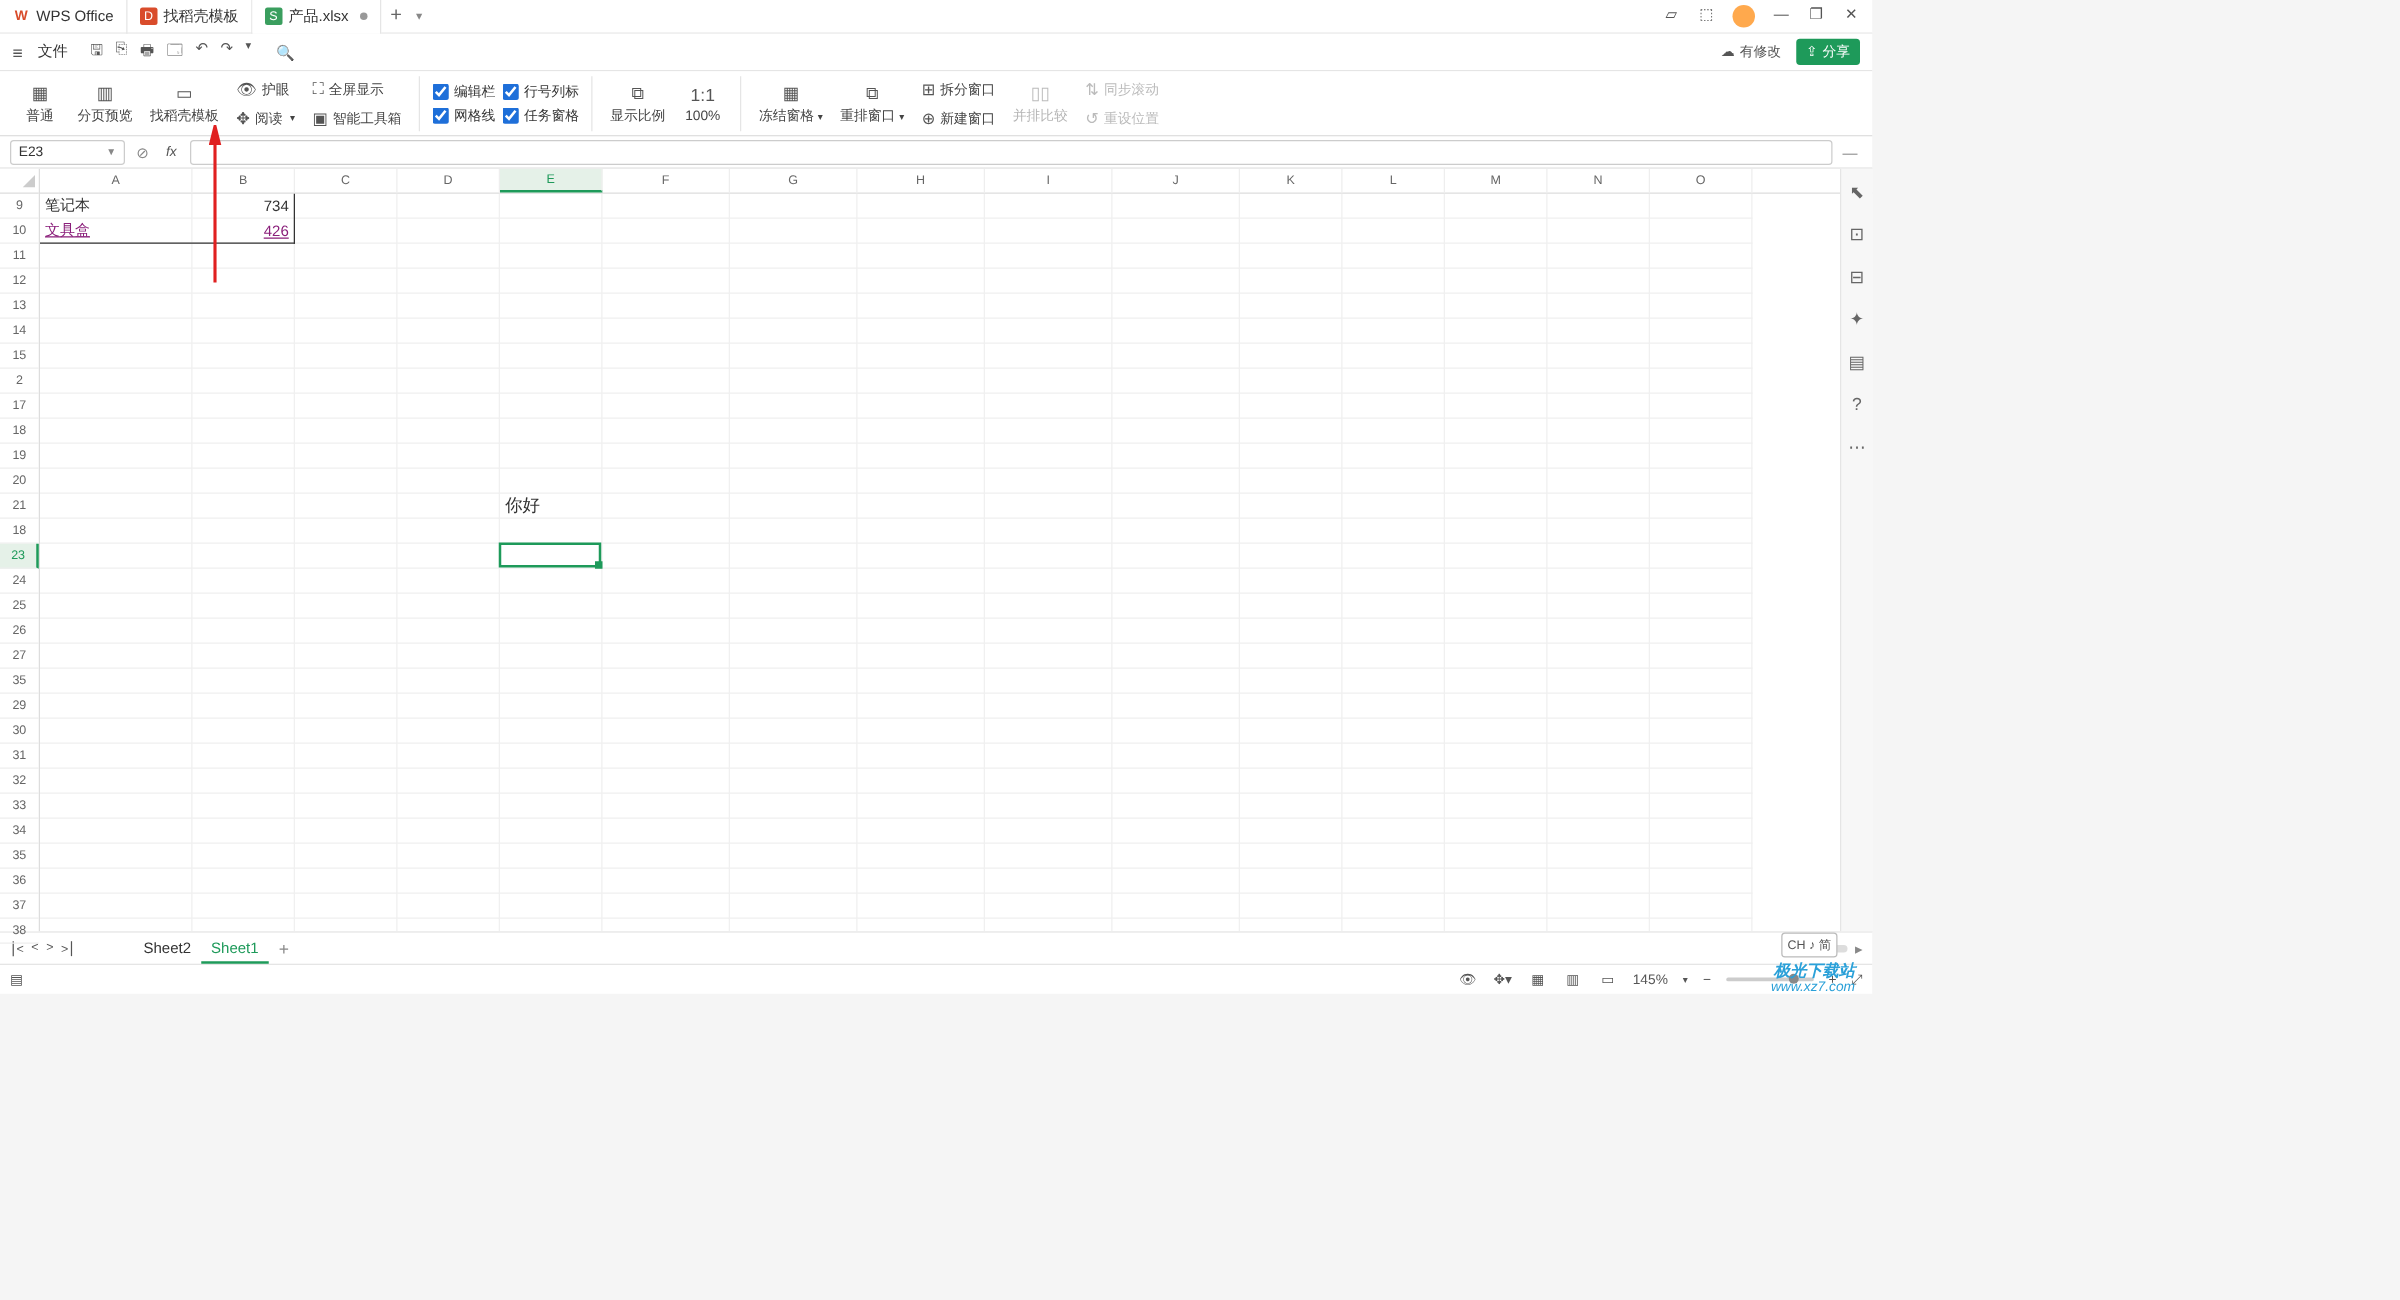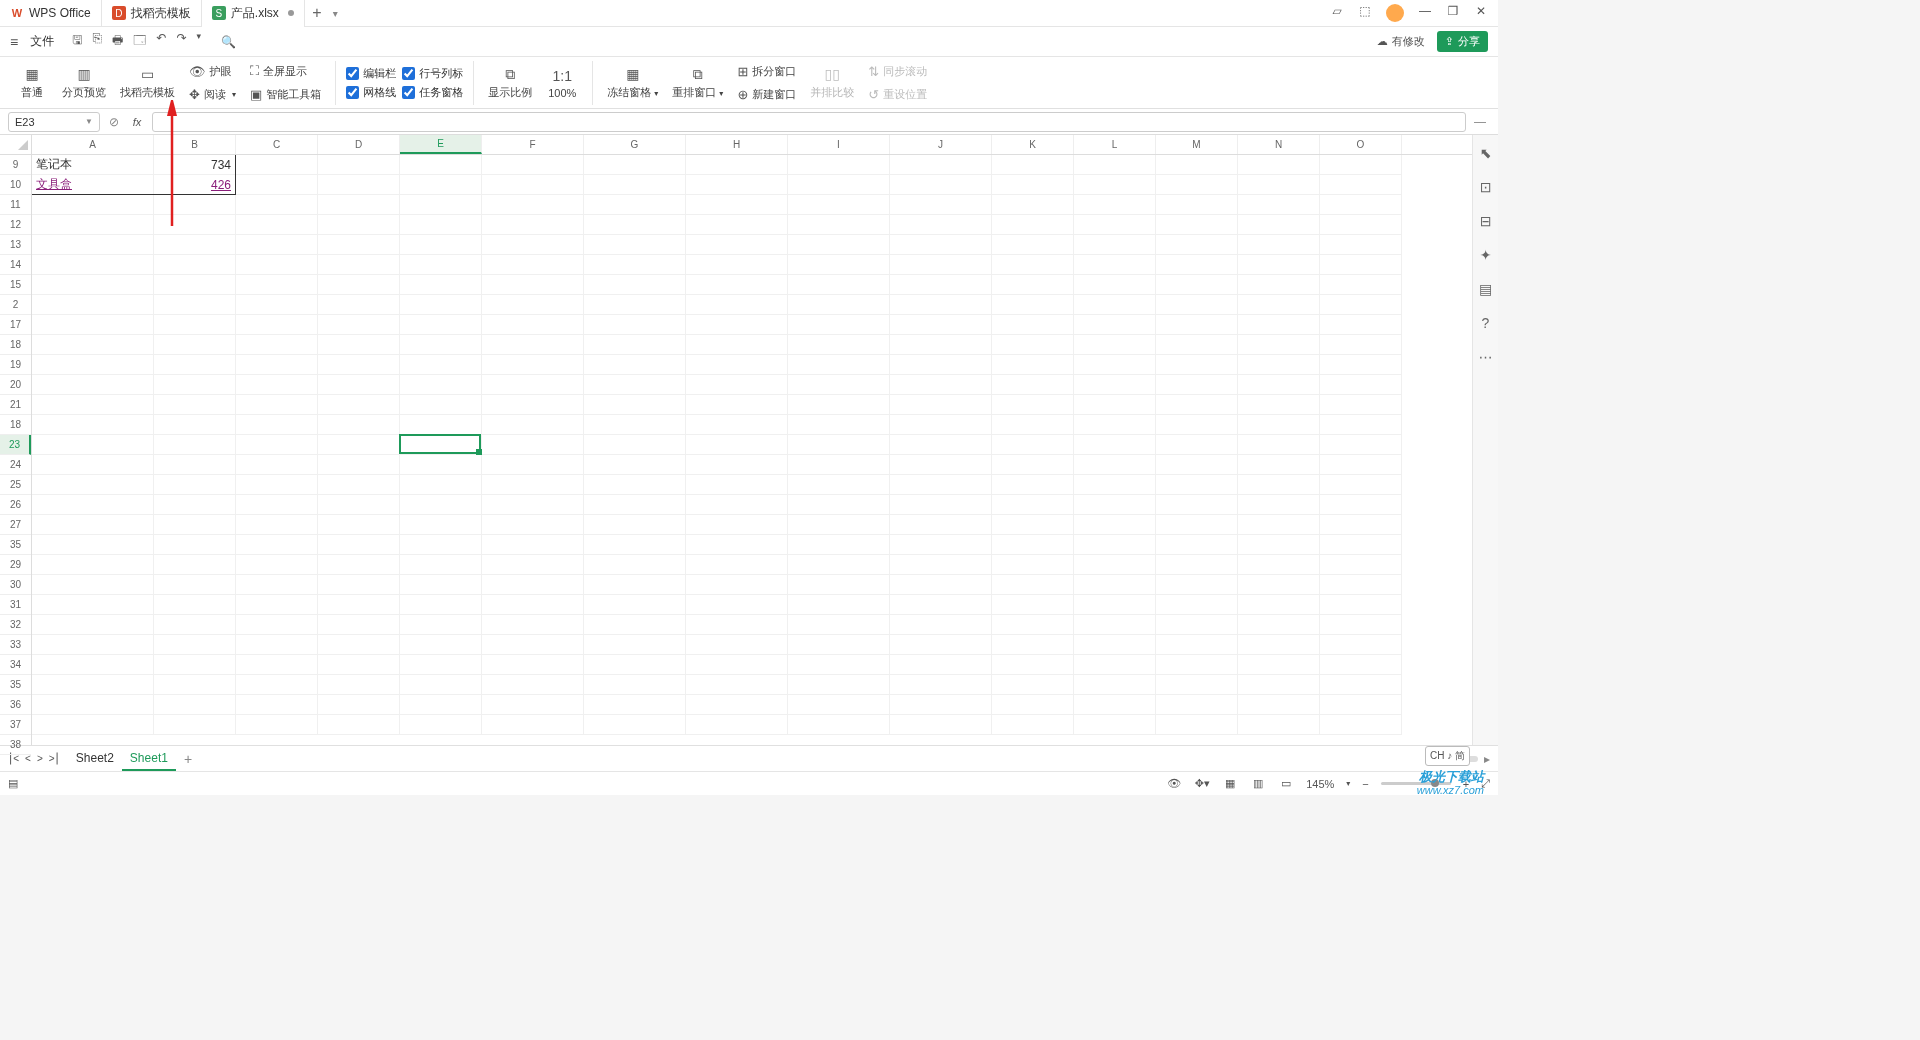--- a/index.html
+++ b/index.html
@@ -530,20 +530,37 @@
           <div class="cell" style="width: 82px;"></div>
           <div class="cell" style="width: 82px;"></div>
           <div class="cell" style="width: 82px;"></div>
           <div class="cell" style="width: 82px;"></div>
         </div>
         <div class="row">
           <div class="cell" style="width: 122px;"></div>
           <div class="cell" style="width: 82px;"></div>
           <div class="cell" style="width: 82px;"></div>
           <div class="cell" style="width: 82px;"></div>
+          <div class="cell" style="width: 82px; font-size: 14px;">你好</div>
+          <div class="cell" style="width: 102px;"></div>
+          <div class="cell" style="width: 102px;"></div>
+          <div class="cell" style="width: 102px;"></div>
+          <div class="cell" style="width: 102px;"></div>
+          <div class="cell" style="width: 102px;"></div>
+          <div class="cell" style="width: 82px;"></div>
+          <div class="cell" style="width: 82px;"></div>
+          <div class="cell" style="width: 82px;"></div>
+          <div class="cell" style="width: 82px;"></div>
+          <div class="cell" style="width: 82px;"></div>
+        </div>
+        <div class="row">
+          <div class="cell" style="width: 122px;"></div>
+          <div class="cell" style="width: 82px;"></div>
+          <div class="cell" style="width: 82px;"></div>
+          <div class="cell" style="width: 82px;"></div>
           <div class="cell" style="width: 82px;"></div>
           <div class="cell" style="width: 102px;"></div>
           <div class="cell" style="width: 102px;"></div>
           <div class="cell" style="width: 102px;"></div>
           <div class="cell" style="width: 102px;"></div>
           <div class="cell" style="width: 102px;"></div>
           <div class="cell" style="width: 82px;"></div>
           <div class="cell" style="width: 82px;"></div>
           <div class="cell" style="width: 82px;"></div>
           <div class="cell" style="width: 82px;"></div>
@@ -853,21 +870,21 @@
 
 <div class="ime-pill">CH ♪ 简</div>
 
 <div class="sheetbar">
   <div class="sheet-nav" id="sheetnav">
       <span>⎮&lt;</span>
       <span>&lt;</span>
       <span>&gt;</span>
       <span>&gt;⎮</span>
     </div>
-  <div id="sheettabs" style="display:flex;">
+  <div id="sheettabs" style="display:flex;margin-left:39px;">
       <div class="sheet-tab">Sheet2</div>
       <div class="sheet-tab active">Sheet1</div>
     </div>
   <span class="sheet-add">+</span>
   <div class="sheetbar-scroll">
     <span>◂</span>
     <div style="width:40px;height:6px;background:#ddd;border-radius:3px;"></div>
     <span>▸</span>
   </div>
 </div>

